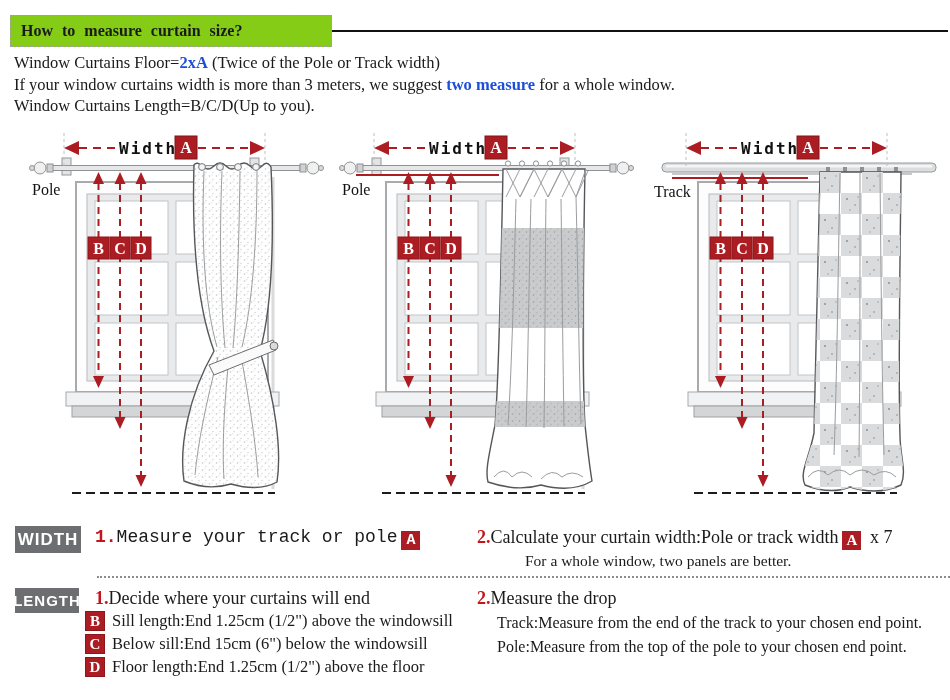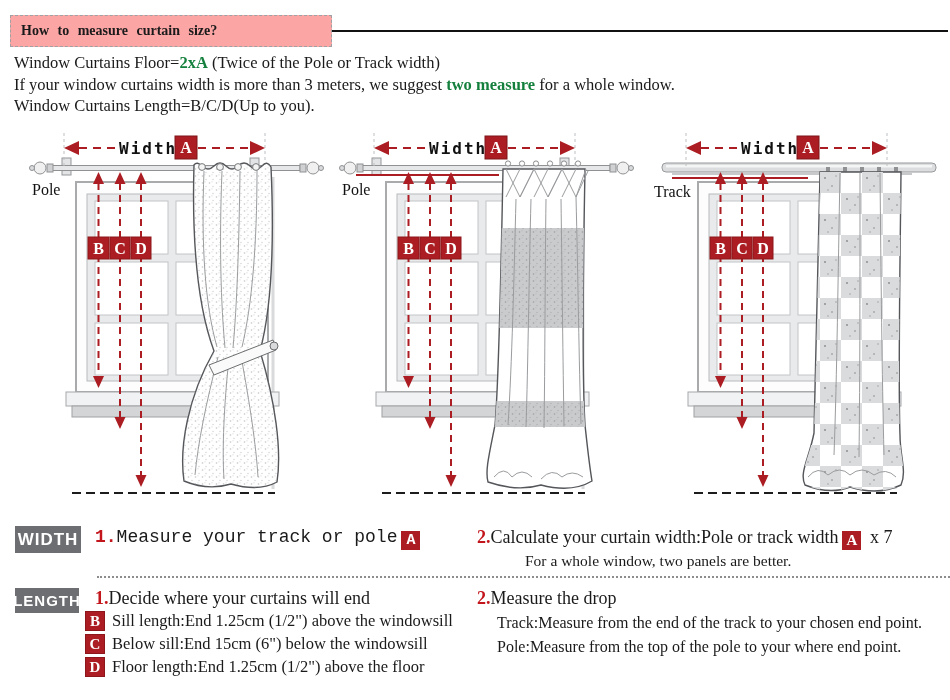--- a/index.html
+++ b/index.html
@@ -1,23 +1,23 @@
 <!DOCTYPE html>
 <html><head>
 <meta charset="utf-8">
 <style>
   html,body{margin:0;padding:0;background:#fff;}
   .page{position:relative;width:950px;height:700px;background:#ffffff;overflow:hidden;
         font-family:"Liberation Serif",serif;color:#1a1a1a;}
   .title-box{position:absolute;left:10px;top:15px;width:322px;height:32px;box-sizing:border-box;
-        border:1px dashed #9fa1a3;background:#fca5a5;display:flex;align-items:center;padding-left:10px;
-        font-size:14px;font-weight:bold;word-spacing:5px;}
+        border:1px dashed #9fa1a3;background:#84cc16;display:flex;align-items:center;padding-left:10px;
+        font-size:16px;font-weight:bold;word-spacing:5px;}
   .title-rule{position:absolute;left:332px;top:30px;width:616px;border-top:2px solid #111;}
   .intro{position:absolute;left:14px;top:52px;font-size:16.5px;line-height:21.5px;}
-  .red-bold{color:#15803d;font-weight:bold;}
+  .red-bold{color:#1d4ed8;font-weight:bold;}
   .diagram{position:absolute;top:125px;width:312px;height:390px;}
   #d1{left:26px;} #d2{left:336px;} #d3{left:648px;}
   .section-label{position:absolute;background:#6d6e71;color:#fff;display:flex;align-items:center;
         justify-content:center;font-family:"Liberation Sans",sans-serif;font-weight:bold;letter-spacing:1px;}
   #width-label{left:15px;top:526px;width:66px;height:27px;font-size:17px;}
   #length-label{left:15px;top:588px;width:64px;height:25px;font-size:15px;}
   .step{position:absolute;font-size:18px;white-space:nowrap;}
   .step-num{color:#c3161c;font-weight:bold;}
   .badge{display:inline-block;background:#ab1d22;color:#fff;font-weight:bold;text-align:center;
         font-size:15px;width:19px;height:19px;line-height:19px;vertical-align:-2px;margin:0 4px;}
@@ -240,15 +240,15 @@
   <div class="item-text" style="left:112px;top:611px;">Sill length:End 1.25cm (1/2") above the windowsill</div>
   <div class="item-badge" style="left:85px;top:634px;">C</div>
   <div class="item-text" style="left:112px;top:634px;">Below sill:End 15cm (6") below the windowsill</div>
   <div class="item-badge" style="left:85px;top:657px;">D</div>
   <div class="item-text" style="left:112px;top:657px;">Floor length:End 1.25cm (1/2") above the floor</div>
 
   <div class="step" style="left:477px;top:588px;">
     <span class="step-num">2.</span><span>Measure the drop</span>
   </div>
   <div class="sub" style="left:497px;top:614px;font-size:16px;">Track:Measure from the end of the track to your chosen end point.</div>
-  <div class="sub" style="left:497px;top:638px;font-size:16px;">Pole:Measure from the top of the pole to your where end point.</div>
+  <div class="sub" style="left:497px;top:638px;font-size:16px;">Pole:Measure from the top of the pole to your chosen end point.</div>
 
 </div>
 
 </body></html>

